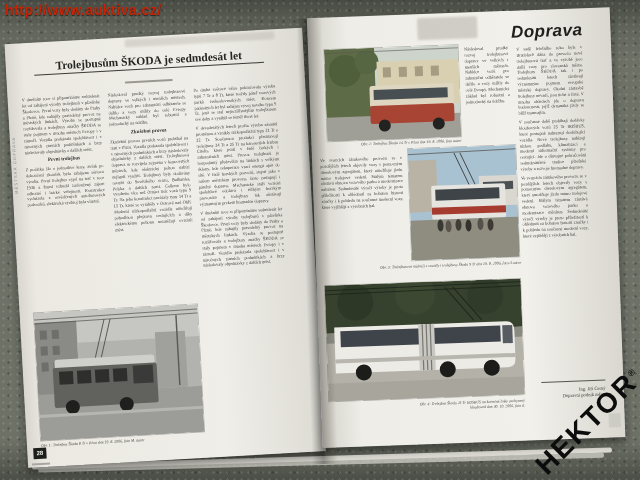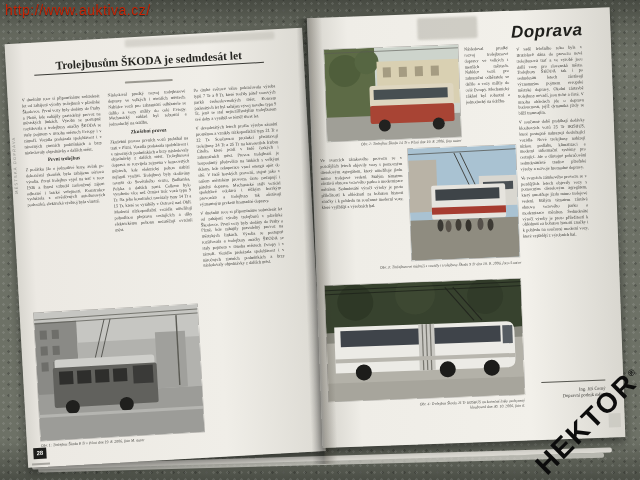--- a/index.html
+++ b/index.html
@@ -10,21 +10,21 @@
     background-image:
       radial-gradient(rgba(255,255,255,.10) 1px, transparent 1.5px),
       radial-gradient(rgba(0,0,0,.20) 1px, transparent 1.5px),
       linear-gradient(180deg, rgba(15,17,13,.40) 0px, rgba(15,17,13,.12) 30px, rgba(0,0,0,0) 60px),
       linear-gradient(0deg, rgba(10,12,9,.35) 0px, rgba(0,0,0,0) 40px);
     background-size:7px 7px, 11px 11px, 100% 100%, 100% 100%;
     background-position:0 0, 3px 5px, 0 0, 0 0;
   }
   .url{
     position:absolute;left:5px;top:2px;z-index:50;
-    color:#c62405;font-weight:normal;font-size:14px;letter-spacing:.5px;
+    color:#c62405;font-weight:bold;font-size:14px;letter-spacing:.5px;
     text-shadow:0 1px 1px rgba(0,0,0,.55);
   }
   .spread{
     position:absolute;left:16px;top:18px;width:606px;height:446px;
     transform:rotate(-2.1deg);transform-origin:50% 50%;
   }
   .page{
     position:absolute;background:#eae8e2;
     box-shadow:0 5px 10px rgba(0,0,0,.45);
   }

